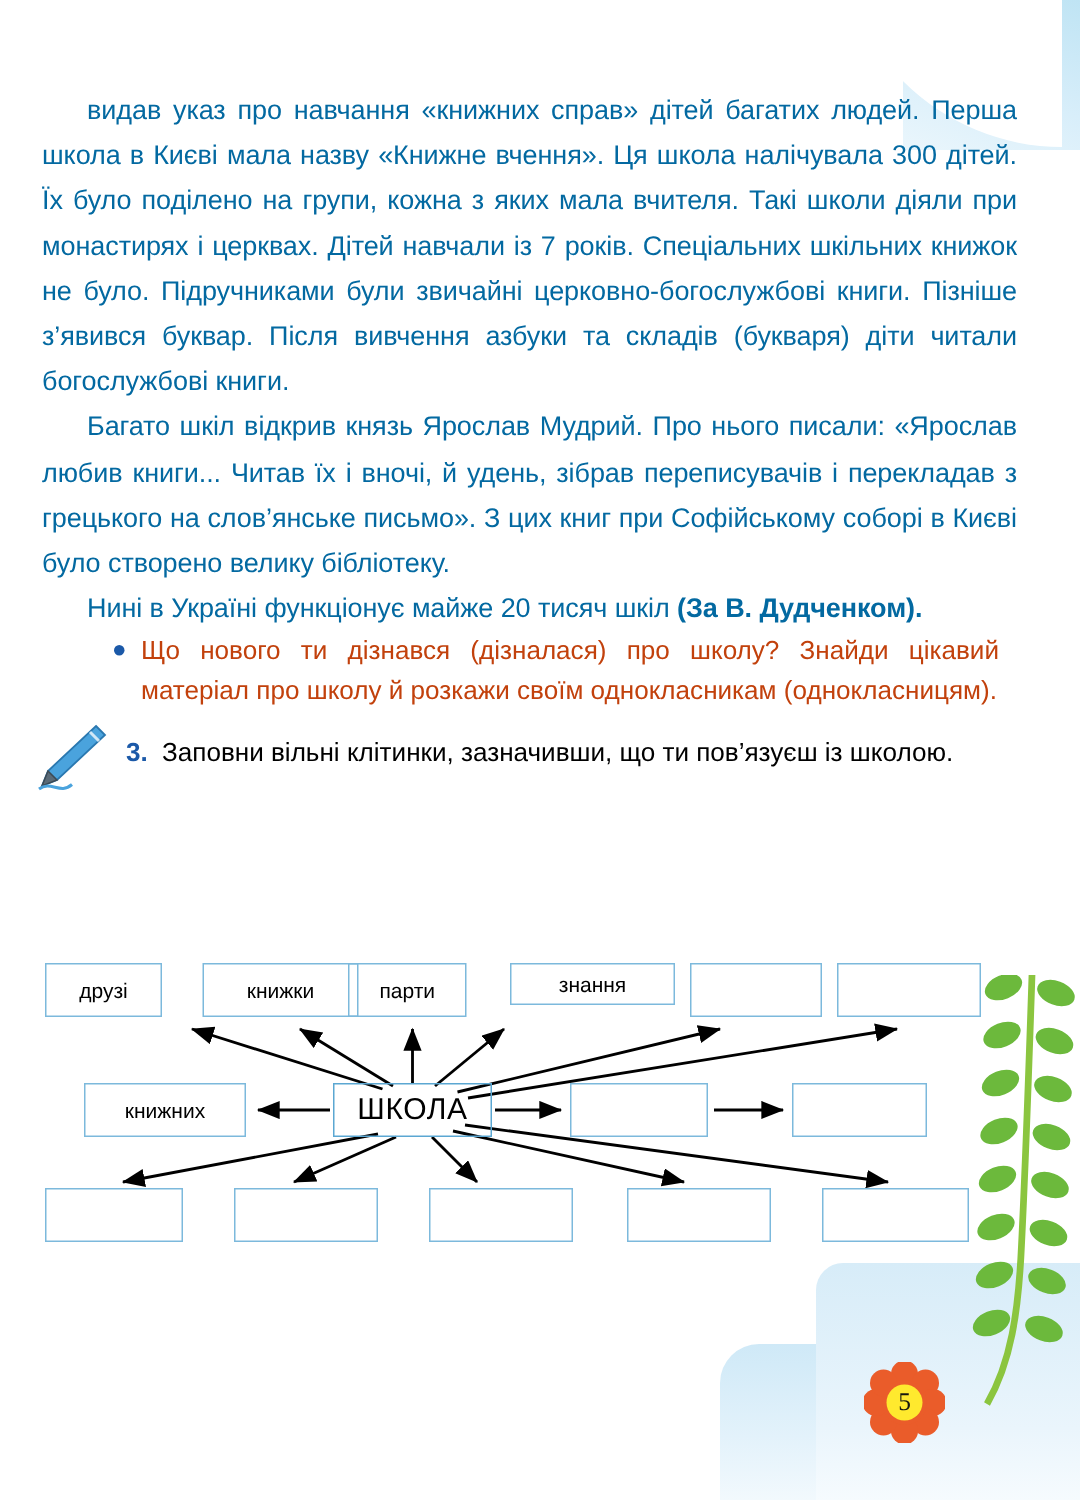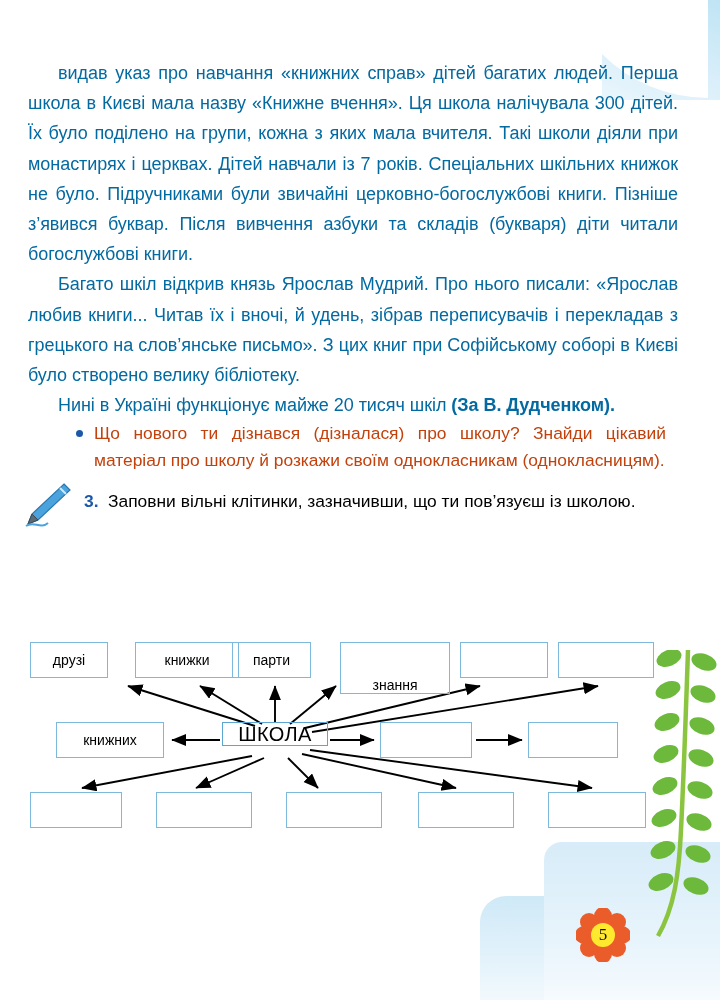--- a/index.html
+++ b/index.html
@@ -294,33 +294,33 @@
     <div id="boxes">
         <div class="dbox" style="left: 30px; top: 6px; width: 78px; height: 36px;">
           <span>друзі</span>
         </div>
         <div class="dbox" style="left: 118px; top: 6px; width: 104px; height: 36px; margin-left: 17px;">
           <span>книжки</span>
         </div>
         <div class="dbox" style="left: 232px; top: 6px; width: 79px; height: 36px;">
           <span>парти</span>
         </div>
-        <div class="dbox" style="left: 340px; top: 6px; width: 110px; height: 52px; align-items: flex-end;">
+        <div class="dbox" style="left: 340px; top: 6px; width: 110px; height: 28px;">
           <span>знання</span>
         </div>
         <div class="dbox" style="left: 460px; top: 6px; width: 88px; height: 36px;">
           <span></span>
         </div>
         <div class="dbox" style="left: 558px; top: 6px; width: 96px; height: 36px;">
           <span></span>
         </div>
         <div class="dbox" style="left: 56px; top: 86px; width: 108px; height: 36px;">
           <span>книжних</span>
         </div>
-        <div class="dbox center" style="left: 222px; top: 86px; width: 106px; height: 24px;">
+        <div class="dbox center" style="left: 222px; top: 86px; width: 106px; height: 36px;">
           <span>ШКОЛА</span>
         </div>
         <div class="dbox" style="left: 380px; top: 86px; width: 92px; height: 36px;">
           <span></span>
         </div>
         <div class="dbox" style="left: 528px; top: 86px; width: 90px; height: 36px;">
           <span></span>
         </div>
         <div class="dbox" style="left: 30px; top: 156px; width: 92px; height: 36px;">
           <span></span>

